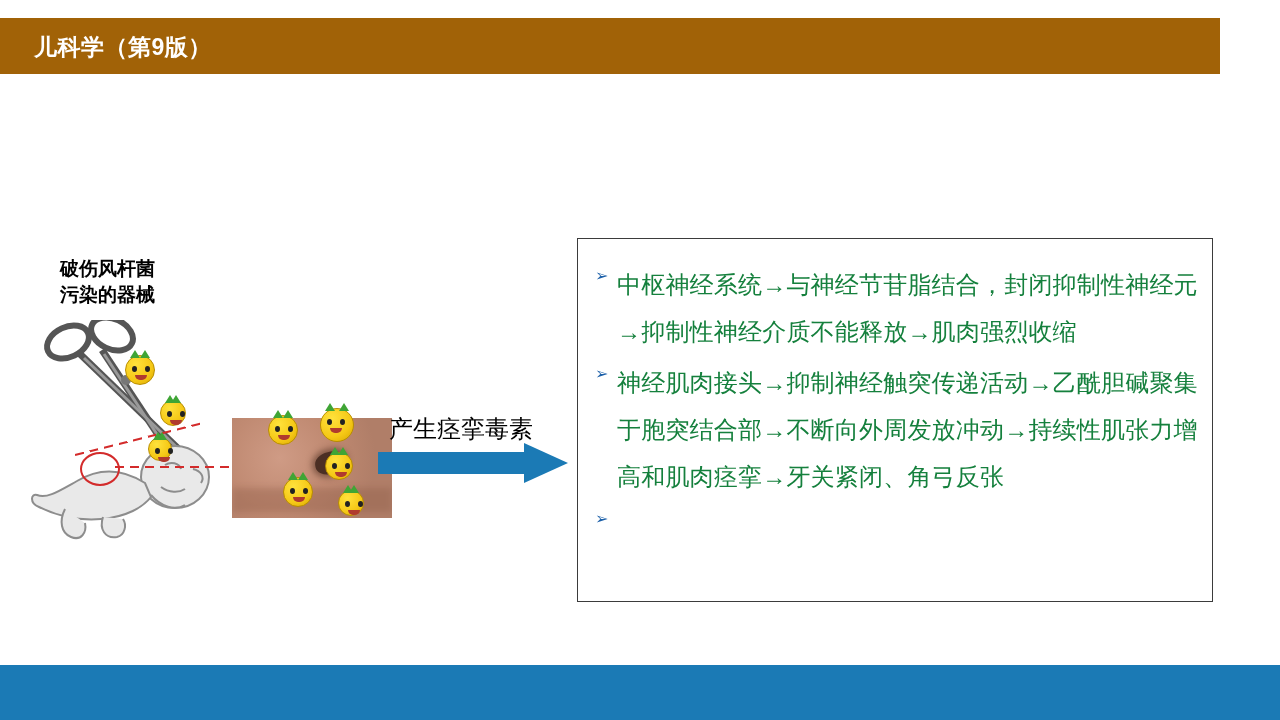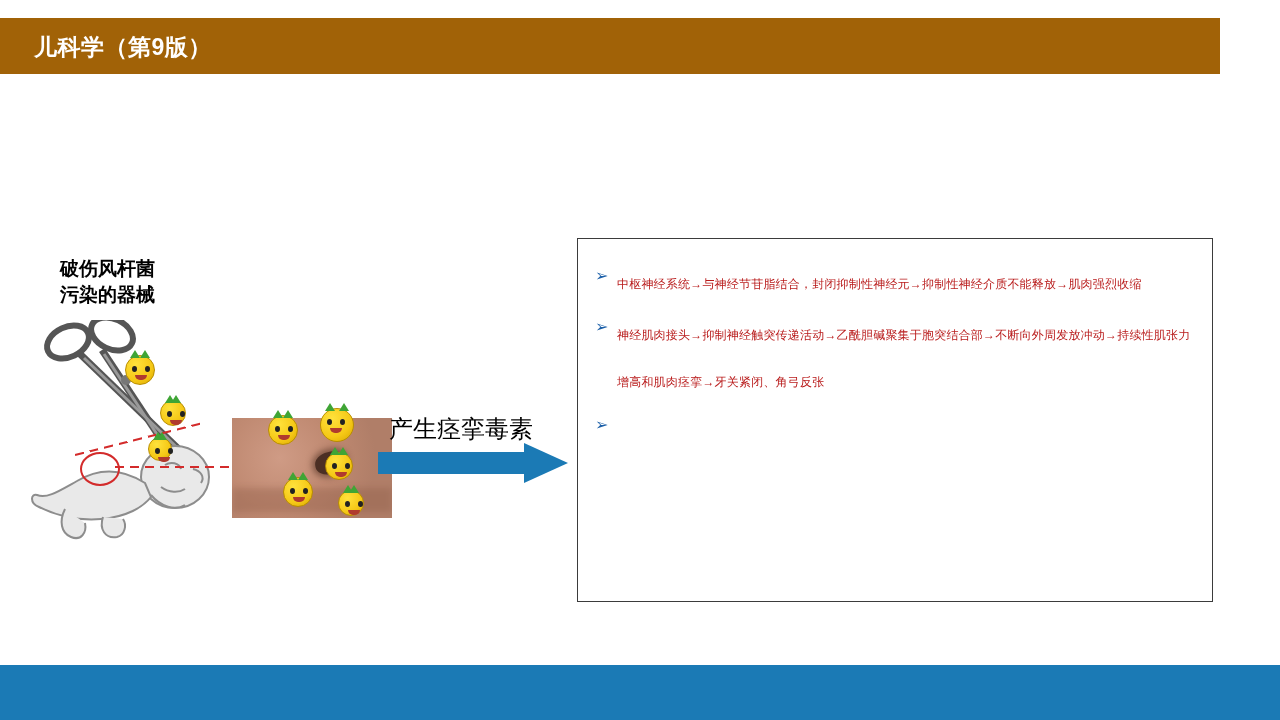--- a/index.html
+++ b/index.html
@@ -289,22 +289,22 @@
   .bullet-icon {
     flex: none;
     width: 22px;
     color: #1b5fa8;
     font-size: 16px;
     line-height: 30px;
     text-align: left;
     padding-left: 3px;
   }
   .bullet-text {
-    font-size: 12px;
-    color: #b91c1c;
+    font-size: 24px;
+    color: #15803d;
     line-height: 47px;
     letter-spacing: 0.2px;
   }
 </style>
 </head>
 <body>
 
 <div class="slide">
 
   <div class="header-bar">

